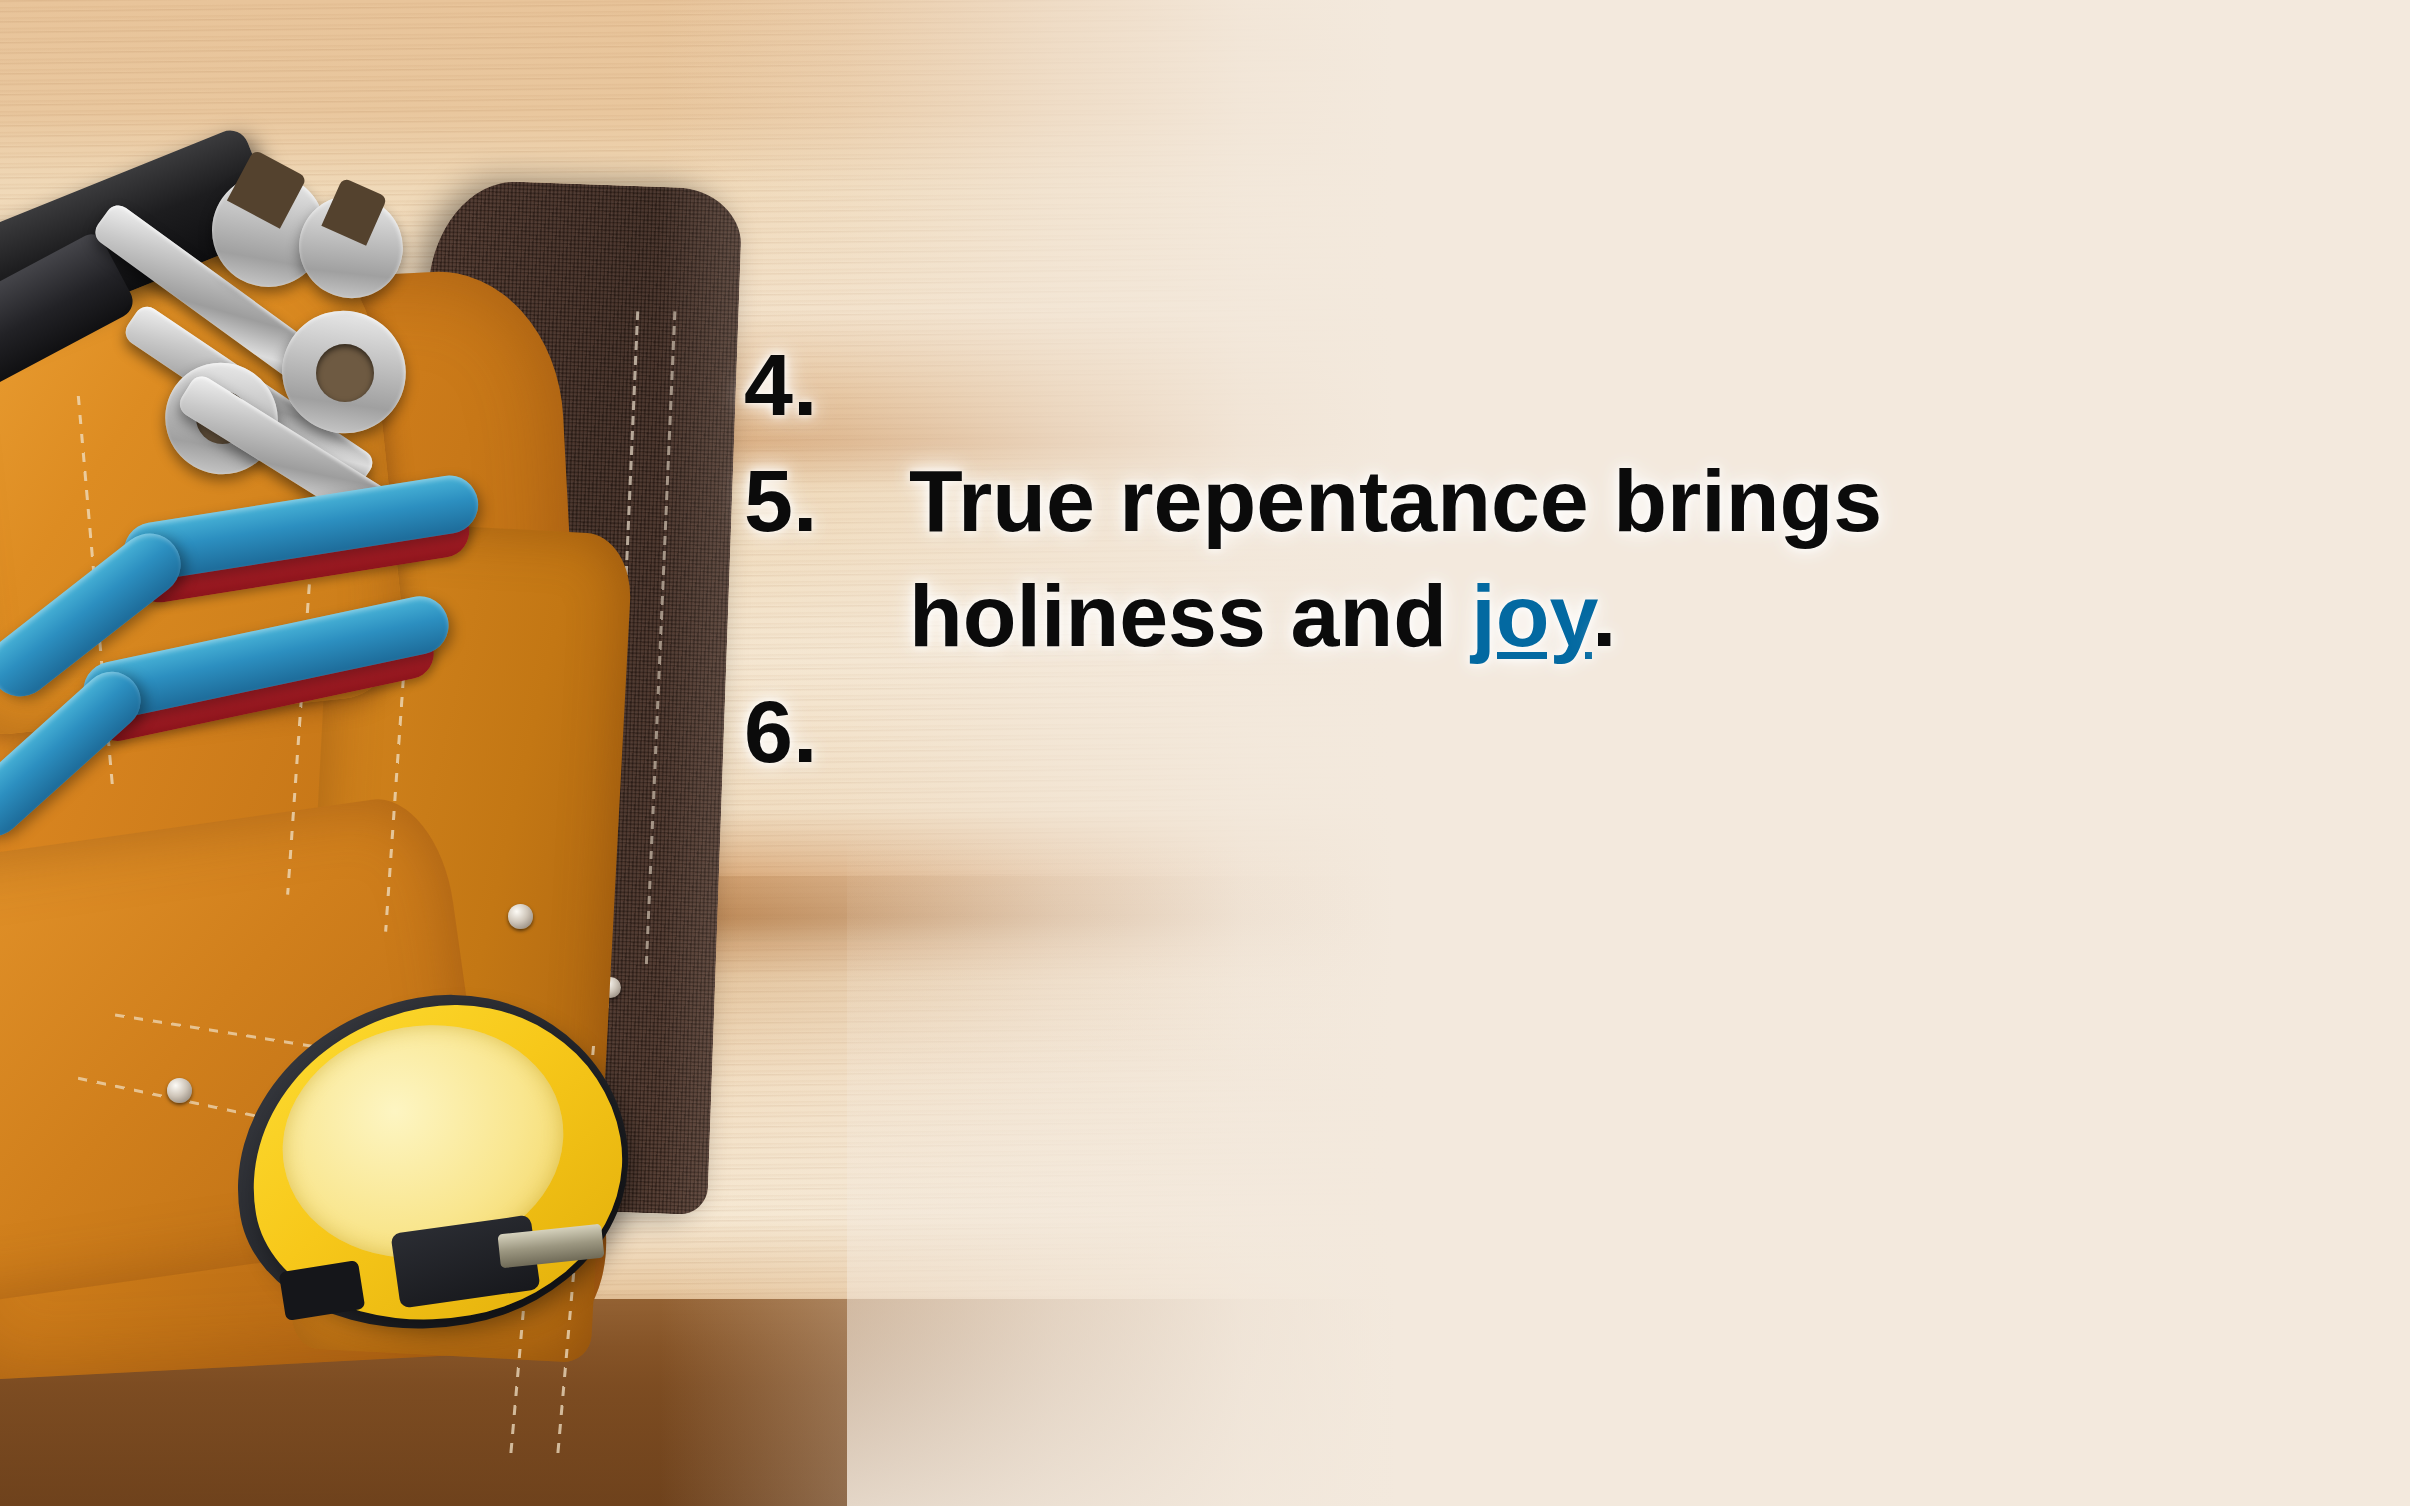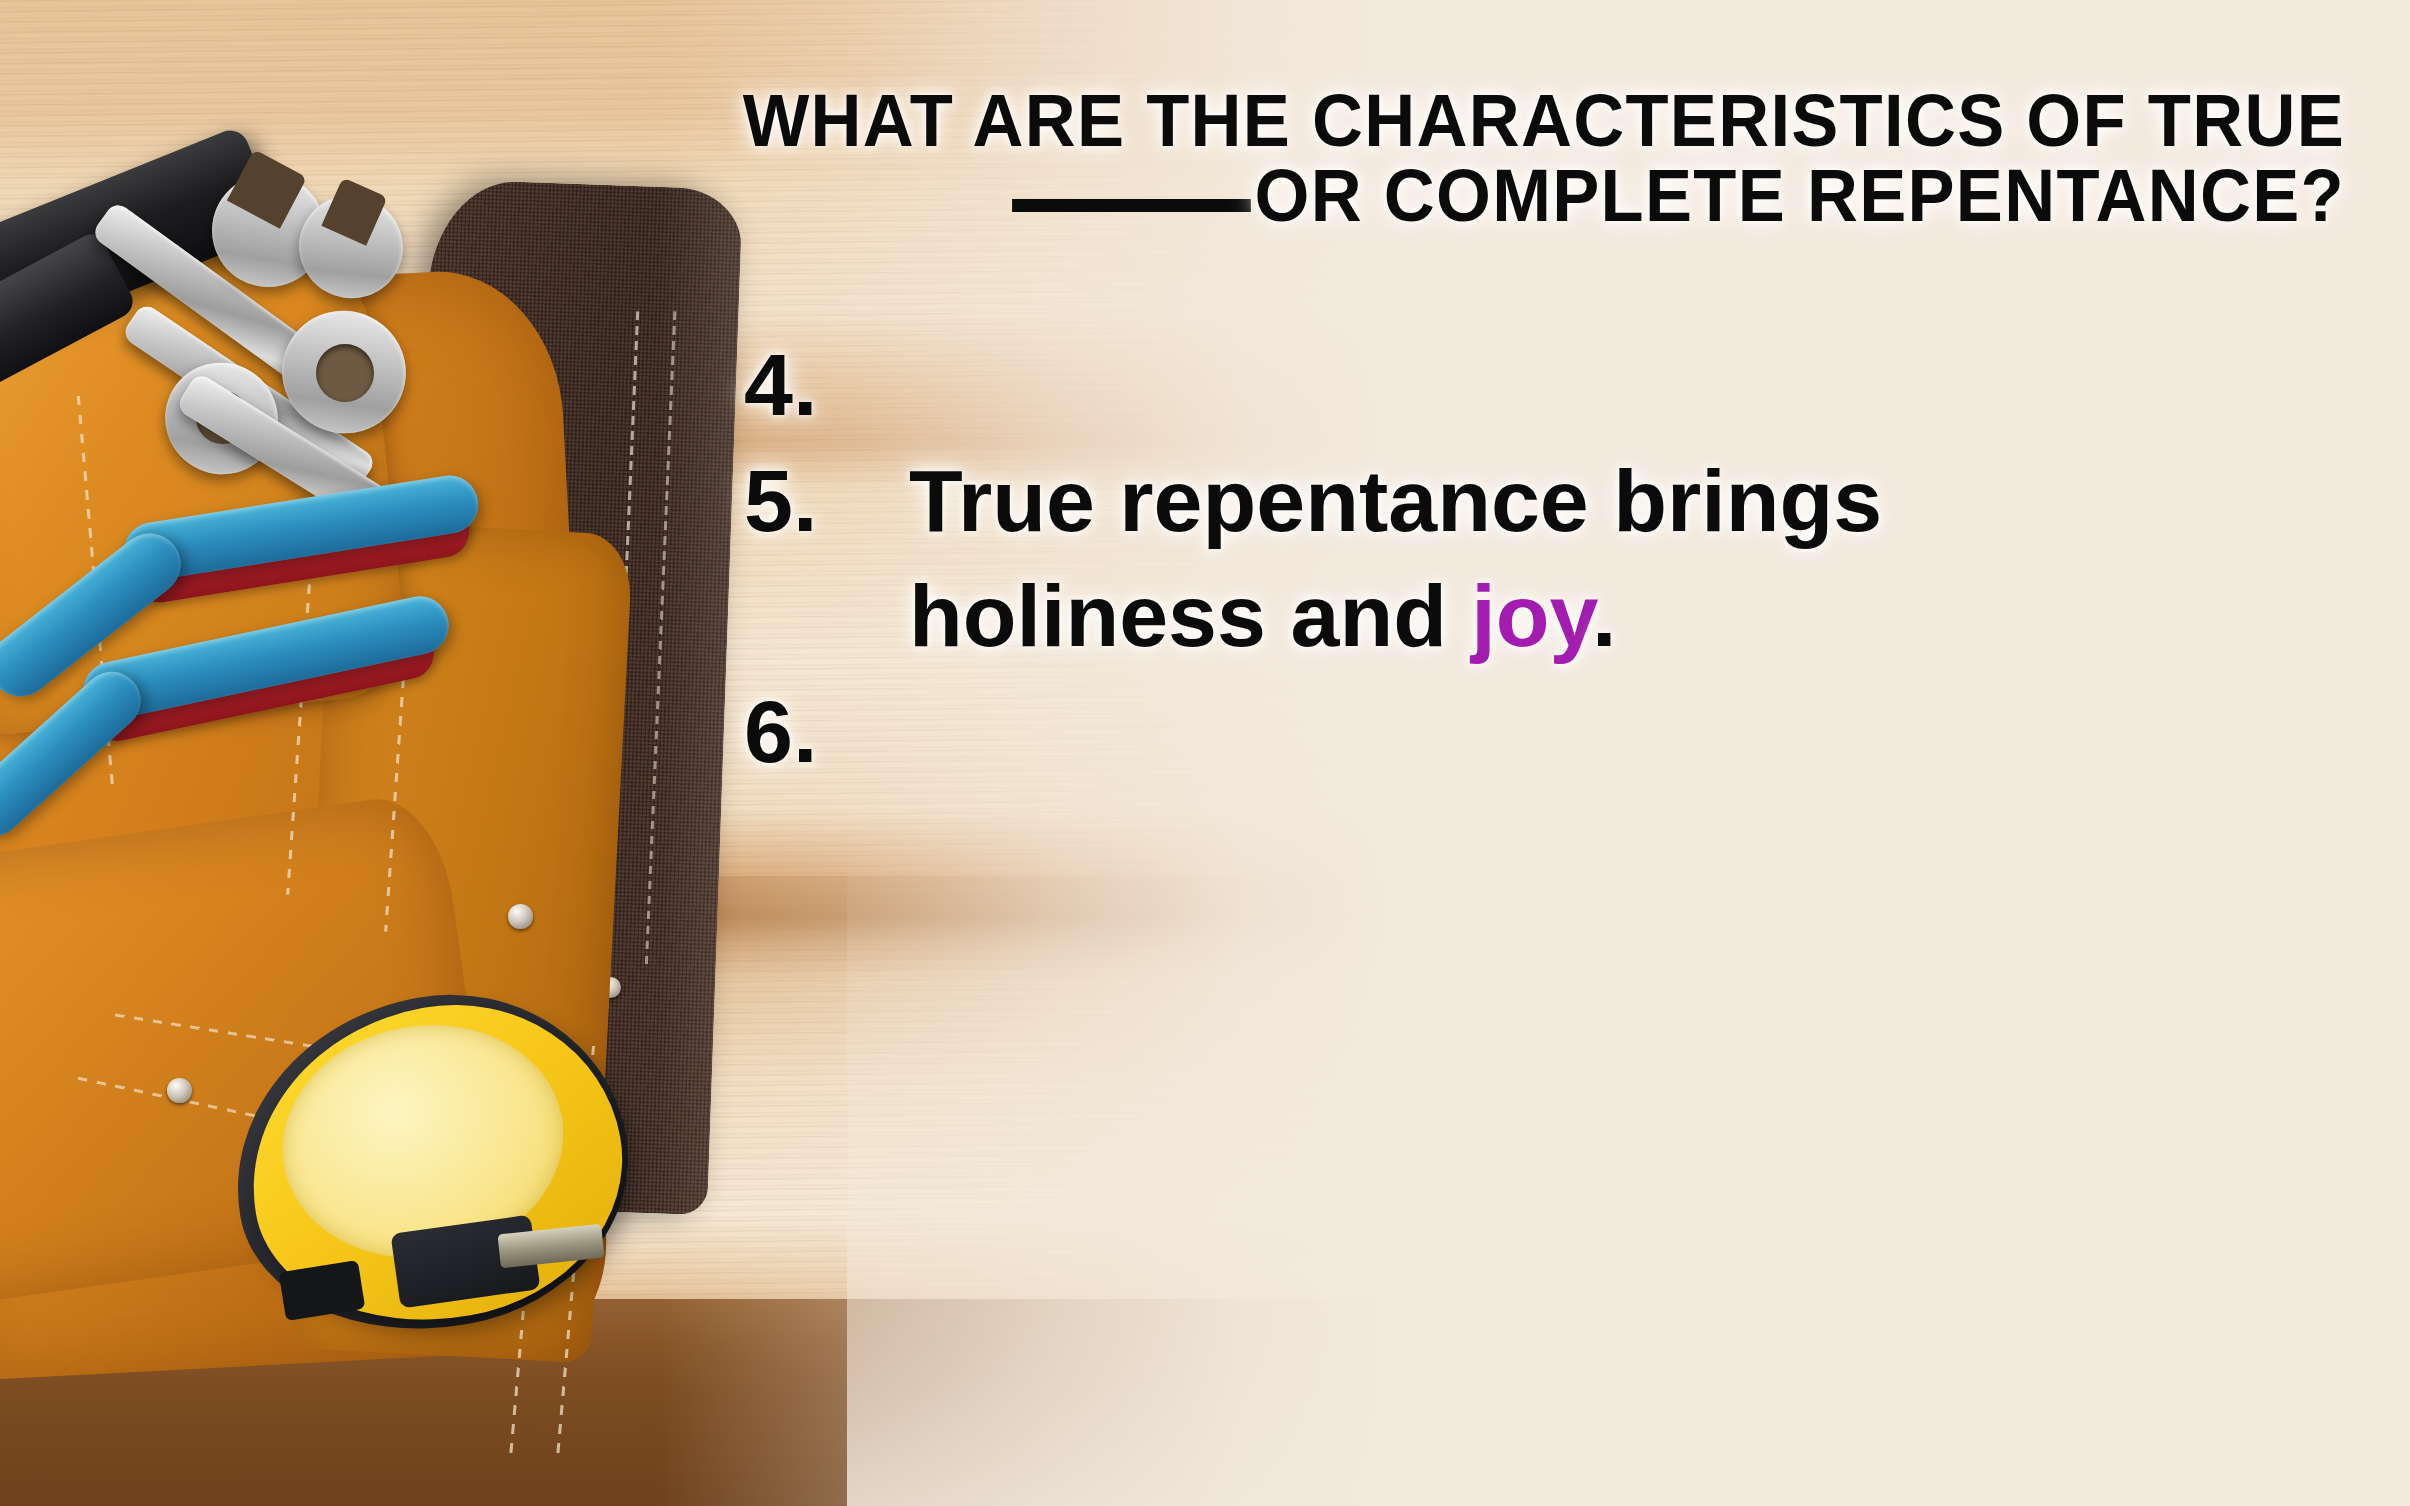--- a/index.html
+++ b/index.html
@@ -350,21 +350,22 @@
     font-size: 88px;
     font-weight: 700;
     line-height: 1.30;
     color: #0b0b0b;
     text-shadow:
       0 0 8.5px rgba(255,255,255,.98),
       0 0 19px rgba(255,255,255,.88),
       0 0 30px rgba(255,255,255,.62);
   }
   .joy {
-    color: #a21caf;
+    color: #0369a1;
+    text-decoration: underline;
     text-underline-offset: 5.6px;
     text-decoration-thickness: 6.6px;
   }
   .ref {
     margin-left: 165px;
     margin-top: 13px;
     font-size: 66px;
     font-weight: 700;
     font-style: italic;
     color: #0b0b0b;
@@ -438,26 +439,20 @@
     <div class="tape-body"></div>
     <div class="tape-face"></div>
     <div class="tape-clip"></div>
     <div class="tape-blade"></div>
     <div class="tape-btn"></div>
 
     <div class="photo-fade-right"></div>
     <div class="photo-fade-bottom"></div>
   </div>
 
-  <div class="title-block">
-    <div class="title-line">WHAT ARE THE CHARACTERISTICS OF TRUE</div>
-    <div class="title-line">
-      <span class="blank"></span><span>OR COMPLETE REPENTANCE?</span>
-    </div>
-  </div>
 
   <div class="body-block">
 
     <div class="li">
       <div class="li-num">4.</div>
     </div>
 
     <div class="li">
       <div class="li-num">5.</div>
       <div class="li-text"><span>True repentance brings holiness and </span><span class="joy">joy</span><span>.</span></div>

